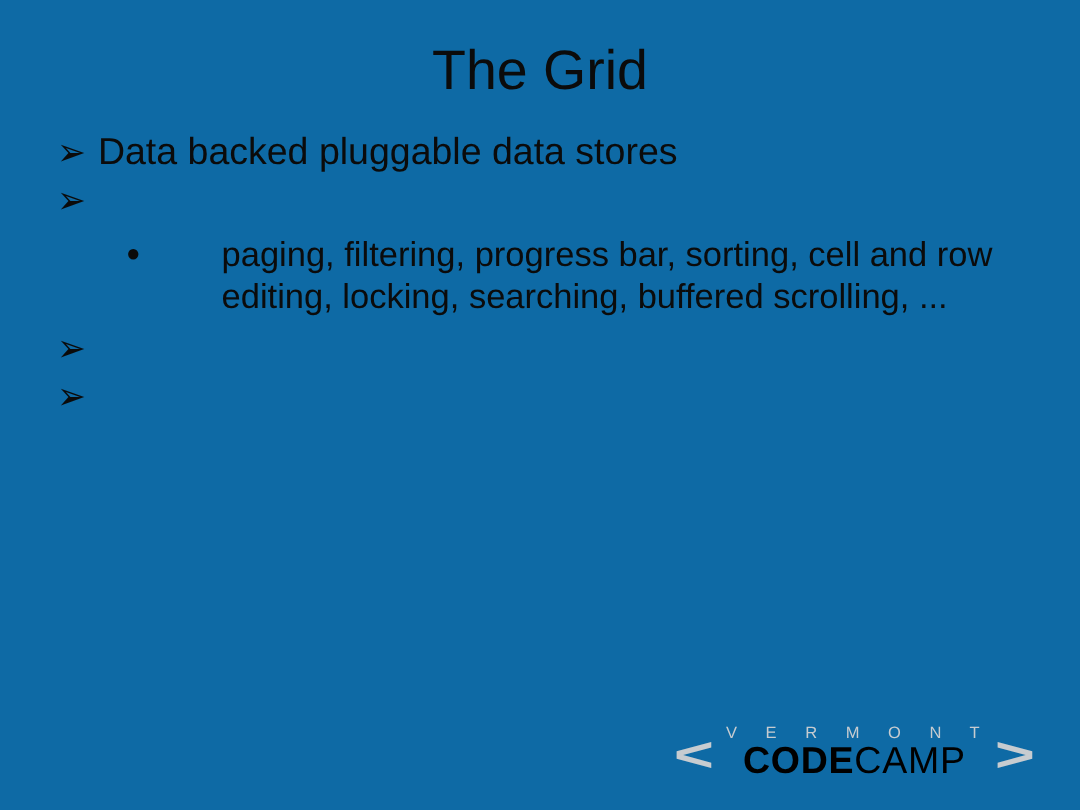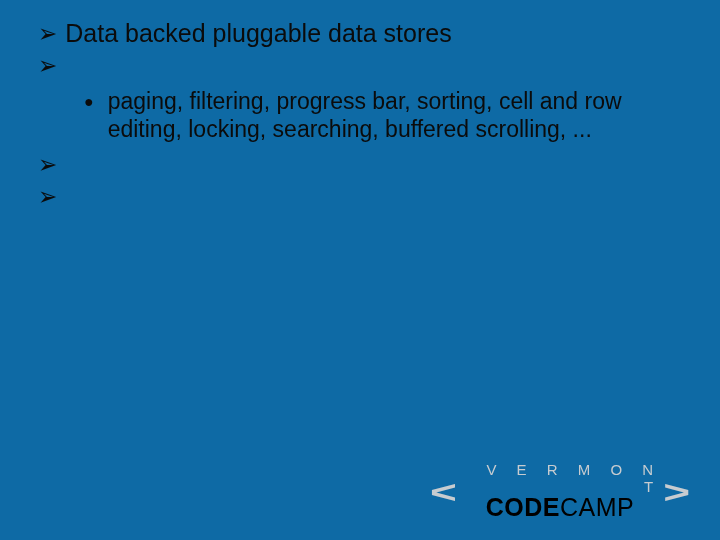--- a/index.html
+++ b/index.html
@@ -48,21 +48,21 @@
   .bullet2 {
     display: flex;
     font-size: 23px;
     line-height: 1.2;
   }
   .bullet2 .mark {
     margin-right: 14px;
     font-size: 16px;
     line-height: 28px;
   }
-  .bullet2 .text { max-width: 560px; }
+  .bullet2 .text { max-width: 560px; margin-left: 40px; }
 
   .logo {
     position: absolute;
     right: 30px;
     bottom: 18px;
     color: #d0d4d8;
     width: 260px;
   }
   .logo-row {
     display: flex;
@@ -72,40 +72,40 @@
   }
   .angle {
     font-size: 46px;
     font-weight: bold;
     line-height: 28px;
     transform: scaleY(0.7);
     color: #c7ccd0;
   }
   .logo-mid { text-align: center; }
   .logo-vt {
-    font-size: 15px;
+    font-size: 11px;
     letter-spacing: 8px;
     color: #c7ccd0;
     margin-bottom: -2px;
     padding-left: 6px;
-    text-align: right;
   }
   .logo-cc {
     font-size: 25px;
     font-weight: 900;
     color: #000000;
     letter-spacing: 0.5px;
   }
   .logo-cc .light { font-weight: 400; }
 </style>
 </head>
 <body>
 
 <div class="slide">
 
+  <div class="title">The Grid</div>
 
   <div class="content">
 
     <div class="bullet1">
       <span class="mark">➢</span>
       <span>Data backed pluggable data stores</span>
     </div>
 
     <div class="bullet1">
       <span class="mark">➢</span>

